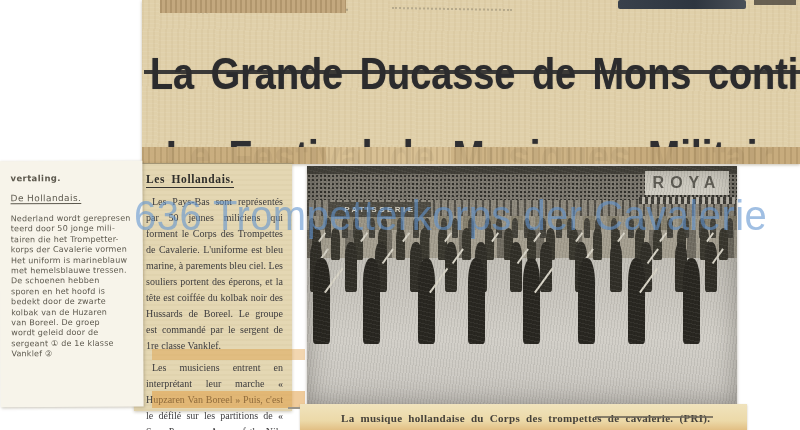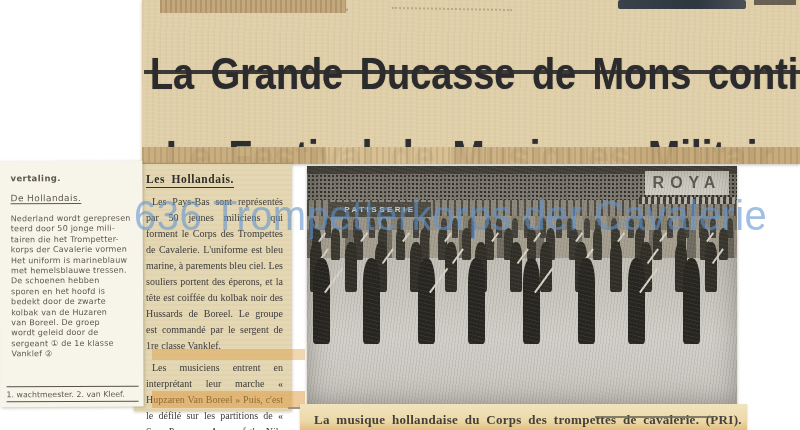--- a/index.html
+++ b/index.html
@@ -75,22 +75,22 @@
   .fig i{position:absolute;left:62%;top:5%;width:2px;background:#d8d4c7;
     transform:rotate(36deg);transform-origin:bottom left;display:block;}
   .grain{position:absolute;inset:0;pointer-events:none;
     background-image:repeating-linear-gradient(97deg, rgba(0,0,0,.07) 0 1px, transparent 1px 3px),
                      repeating-linear-gradient(13deg, rgba(255,255,255,.06) 0 1px, transparent 1px 4px);
     box-shadow:inset 0 0 24px rgba(40,38,32,.35);}
 
   
   .caption-strip{position:absolute;left:300px;top:404px;width:447px;height:26px;
     background:linear-gradient(#f0e3bd,#ecd9a8 65%,#e2bf84);box-shadow:0 1px 2px rgba(90,70,30,.3);}
-  .cap-text{position:absolute;left:14px;top:8px;font-family:"Liberation Serif",serif;
-    font-weight:bold;font-size:13px;color:#45413a;letter-spacing:.3px;word-spacing:3px;white-space:nowrap;}
+  .cap-text{position:absolute;left:41px;top:8px;font-family:"Liberation Serif",serif;
+    font-weight:bold;font-size:11px;color:#45413a;letter-spacing:.3px;word-spacing:3px;white-space:nowrap;}
   .cap-line{position:absolute;left:295px;top:12px;width:118px;height:1.5px;background:#6b6558;opacity:.8;}
   .stray-dash{left:288px;top:407px;width:12px;height:2px;background:#9a958a;}
 
   
   .note{position:absolute;left:0;top:161px;width:143px;height:246px;background:#f7f4ea;
     box-shadow:1px 1px 3px rgba(100,90,60,.35);
     font-family:"DejaVu Sans",sans-serif;color:#5c584d;transform:rotate(-.3deg);}
   .note-inner{padding:12px 6px 0 11px;}
   .note-heading{font-size:8.5px;letter-spacing:.4px;font-weight:bold;}
   .note-title{font-size:9px;letter-spacing:.4px;margin-top:10px;text-decoration:underline;text-underline-offset:2px;}
@@ -274,16 +274,15 @@
 met hemelsblauwe tressen.
 De schoenen hebben
 sporen en het hoofd is
 bedekt door de zwarte
 kolbak van de Huzaren
 van Boreel. De groep
 wordt geleid door de
 sergeant ① de 1e klasse
 Vanklef ②</div>
   </div>
-  <div class="note-foot">1. wachtmeester.  2. van Kleef.</div>
 </aside>
 
 <div class="watermark">636 Trompetterkorps der Cavalerie</div>
 
 </body></html>

